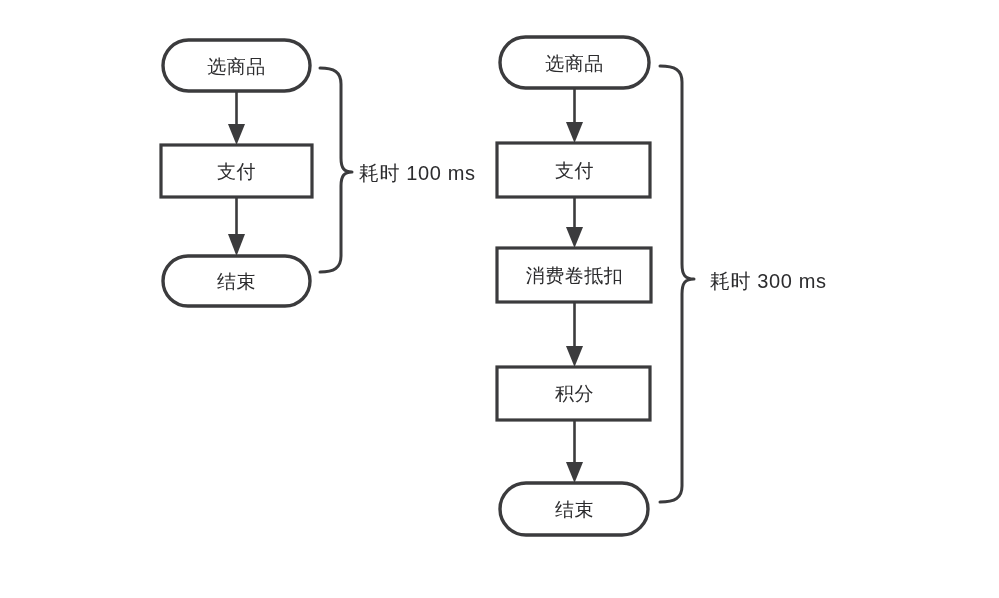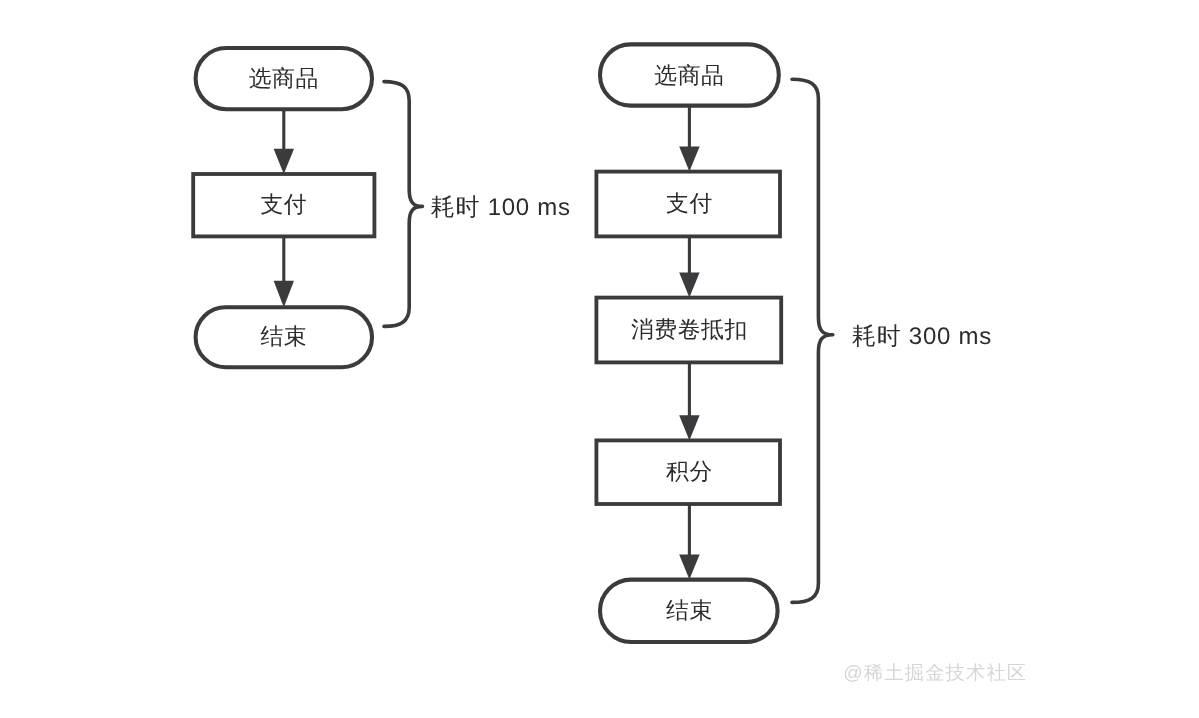--- a/index.html
+++ b/index.html
@@ -177,15 +177,14 @@
                C 682,275 685,279 694,279
                C 685,279 682,283 682,294
                L 682,486
                C 682,498 675,502 660,502"></path>
 
       <text class="brace-label" x="710" y="281">耗时 300 ms</text>
     </g>
 
   </svg>
 
-  <div class="watermark-text">@稀土掘金技术社区</div>
 
 </div>
 
 </body></html>

